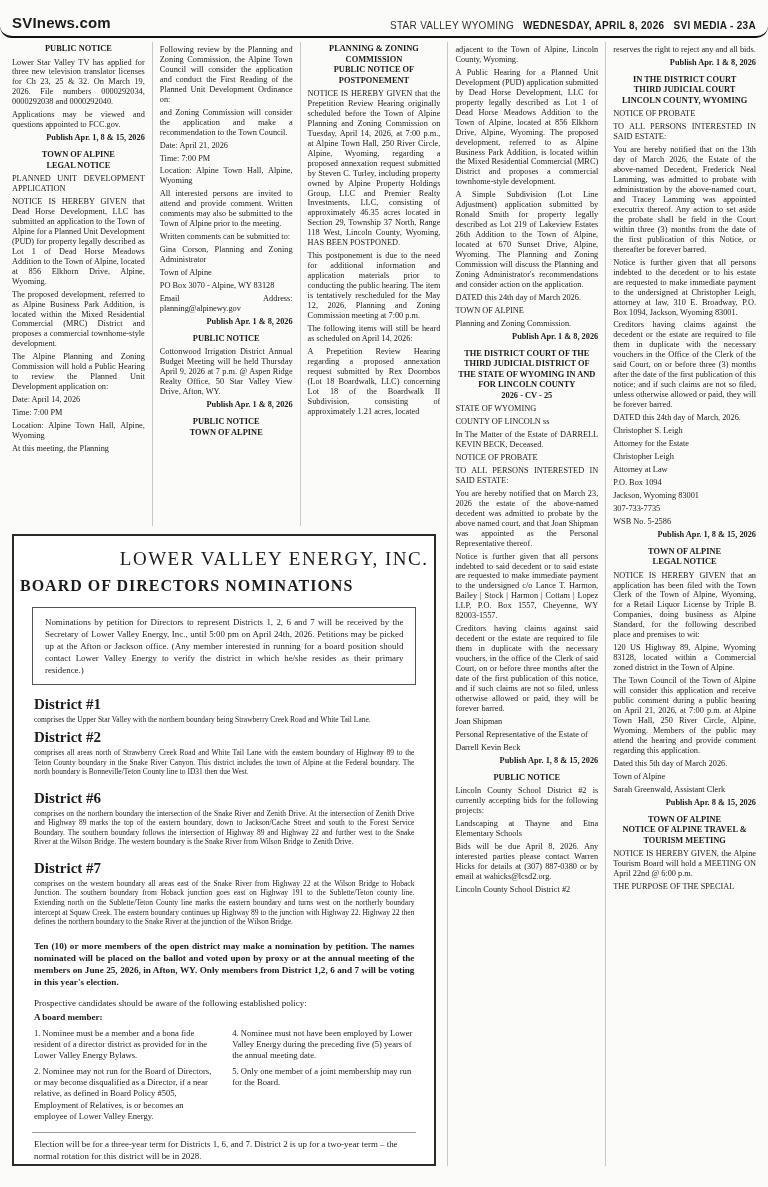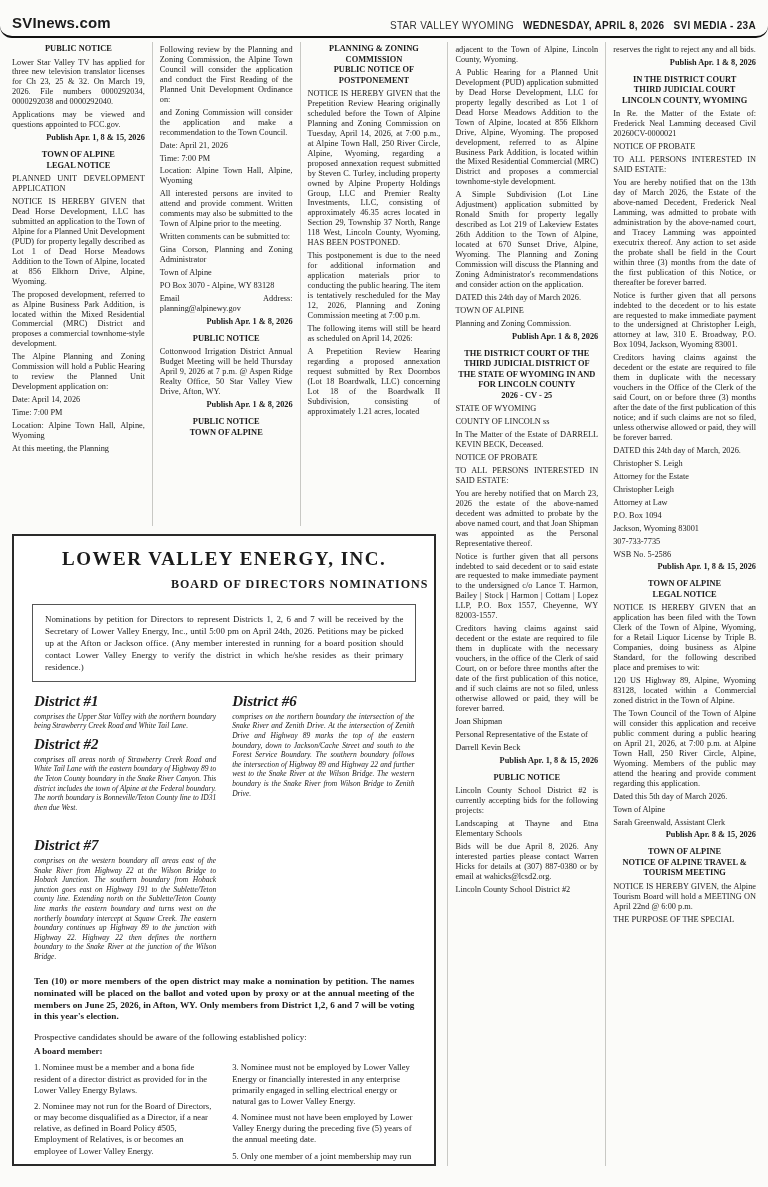--- a/index.html
+++ b/index.html
@@ -22,25 +22,25 @@
   .rcol{flex:1 1 0;min-width:0;border-left:1px solid #c8c8c4;margin-left:7px;padding-left:7px;}
   .notice{margin-top:7px;}
   .notice:first-child{margin-top:2px;}
   .nh{font-weight:bold;text-align:center;font-size:8.4px;line-height:1.25;}
   .np{margin:2px 0 3px;}
   .np:first-of-type{margin-top:3px;}
   .pub{font-weight:bold;text-align:right;font-size:8.3px;margin:2px 0 3px;}
   
   .ad{margin:8px 4px 0 0;border:2px solid #2a2a2a;background:#fff;flex:1;
       overflow:hidden;padding:12px 6px 6px;box-sizing:border-box;}
-  .ad-t1{margin:0;text-align:center;font-size:19px;font-weight:bold;letter-spacing:1.5px;}
-  .ad-t2{margin:7px 0 0;text-align:right;font-size:12px;font-weight:bold;letter-spacing:1px;}
+  .ad-t1{margin:0;text-align:right;font-size:19px;font-weight:normal;letter-spacing:1.5px;}
+  .ad-t2{margin:7px 0 0;text-align:left;font-size:16px;font-weight:bold;letter-spacing:1px;}
   .ad-intro{border:1px solid #555;margin:12px 12px 4px;padding:8px 12px;
             font-size:8.9px;line-height:1.35;text-align:justify;}
-  .dist-grid{display:grid;grid-template-columns:1fr 1fr;gap:16px;padding:2px 14px;font-style:italic;}
+  .dist-grid{display:grid;grid-template-columns:1fr;gap:4px;padding:2px 14px;}
   .dist-col{min-width:0;}
   .dh{font-size:15px;font-weight:bold;margin:6px 0 2px;line-height:1.05;}
   .dp{font-size:7.5px;line-height:1.28;text-align:justify;margin:0 0 4px;}
   .ad-ballot{font-weight:bold;font-size:9.2px;line-height:1.3;text-align:justify;
              padding:0 14px;margin:8px 0 0;}
   .ad-pintro{font-size:9px;padding:0 14px;margin:9px 0 0;}
   .ad-blabel{font-weight:bold;font-size:9px;padding:0 14px;margin:4px 0 0;}
   .pol-grid{display:grid;grid-template-columns:1fr 1fr;gap:16px;padding:1px 14px 2px;}
   .pol{font-size:8.6px;line-height:1.3;margin:5px 0 0;text-align:left;}
   .ad-hr{border:0;border-top:1px solid #9a9a96;margin:8px 12px 0;}
@@ -141,21 +141,20 @@
         </div>
       <p class="ad-ballot">Ten (10) or more members of the open district may make a nomination by petition. The names nominated will be placed on the ballot and voted upon by proxy or at the annual meeting of the members on June 25, 2026, in Afton, WY. Only members from District 1,2, 6 and 7 will be voting in this year's election.</p>
       <p class="ad-pintro">Prospective candidates should be aware of the following established policy:</p>
       <p class="ad-blabel">A board member:</p>
       <div class="pol-grid">
         <div class="pol-col" id="pol-left">
             <p class="pol">1. Nominee must be a member and a bona fide resident of a director district as provided for in the Lower Valley Energy Bylaws.</p>
             <p class="pol">2. Nominee may not run for the Board of Directors, or may become disqualified as a Director, if a near relative, as defined in Board Policy #505, Employment of Relatives, is or becomes an employee of Lower Valley Energy.</p>
           </div>
         <div class="pol-col" id="pol-right">
-            <p class="pol">3. Nominee must not be employed by Lower Valley Energy or financially interested in any enterprise primarily engaged in selling electrical energy or natural gas to Lower Valley Energy.</p>
             <p class="pol">4. Nominee must not have been employed by Lower Valley Energy during the preceding five (5) years of the annual meeting date.</p>
             <p class="pol">5. Only one member of a joint membership may run for the Board.</p>
           </div>
       </div>
       <hr class="ad-hr">
       <p class="ad-election">Election will be for a three-year term for Districts 1, 6, and 7. District 2 is up for a two-year term – the normal rotation for this district will be in 2028.</p>
       <hr class="ad-hr">
       <p class="ad-members">Members with more than one service location need to verify their primary service location to confirm voting district. To confirm contact customer service at: 307-885-3175.</p>
       <div class="ad-pub">Publish Apr. 1 &amp; 8, 2026</div>
     </section>
@@ -196,21 +195,20 @@
     </div>
   <div class="col rcol">
       <div class="notice">
         <p class="np">reserves the right to reject any and all bids.</p>
         <div class="pub">Publish Apr. 1 &amp; 8, 2026</div>
       </div>
       <div class="notice">
         <div class="nh">IN THE DISTRICT COURT</div>
         <div class="nh">THIRD JUDICIAL COURT</div>
         <div class="nh">LINCOLN COUNTY, WYOMING</div>
-        <p class="np">In Re. the Matter of the Estate of: Frederick Neal Lamming deceased Civil 20260CV-0000021</p>
         <p class="np">NOTICE OF PROBATE</p>
         <p class="np">TO ALL PERSONS INTERESTED IN SAID ESTATE:</p>
         <p class="np">You are hereby notified that on the 13th day of March 2026, the Estate of the above-named Decedent, Frederick Neal Lamming, was admitted to probate with administration by the above-named court, and Tracey Lamming was appointed executrix thereof. Any action to set aside the probate shall be field in the Court within three (3) months from the date of the first publication of this Notice, or thereafter be forever barred.</p>
         <p class="np">Notice is further given that all persons indebted to the decedent or to his estate are requested to make immediate payment to the undersigned at Christopher Leigh, attorney at law, 310 E. Broadway, P.O. Box 1094, Jackson, Wyoming 83001.</p>
         <p class="np">Creditors having claims against the decedent or the estate are required to file them in duplicate with the necessary vouchers in the Office of the Clerk of the said Court, on or before three (3) months after the date of the first publication of this notice; and if such claims are not so filed, unless otherwise allowed or paid, they will be forever barred.</p>
         <p class="np">DATED this 24th day of March, 2026.</p>
         <p class="np">Christopher S. Leigh</p>
         <p class="np">Attorney for the Estate</p>
         <p class="np">Christopher Leigh</p>
         <p class="np">Attorney at Law</p>

